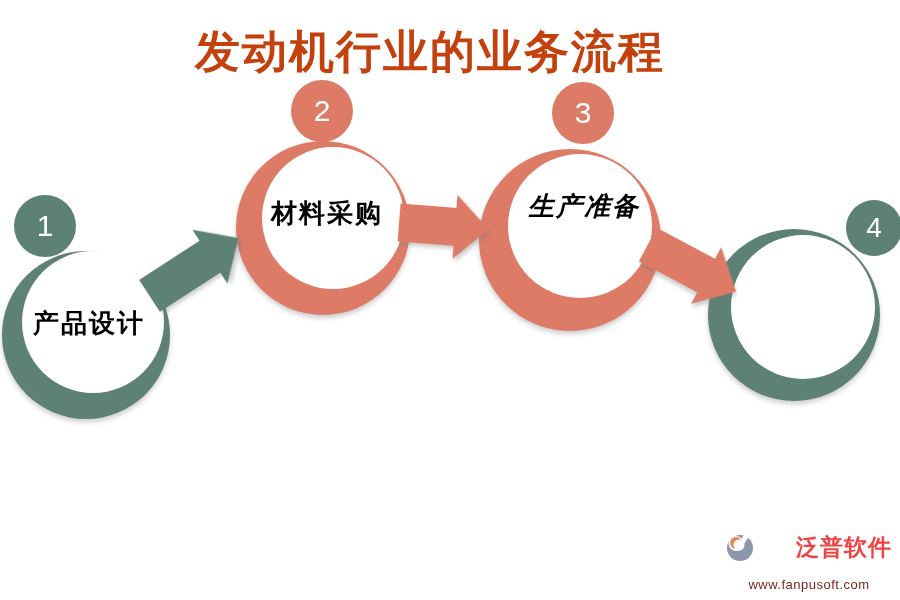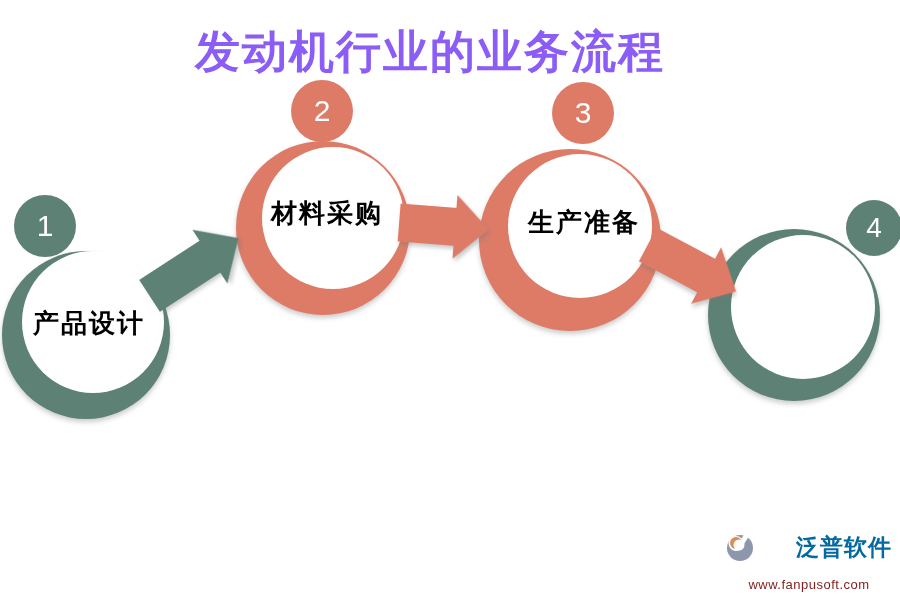--- a/index.html
+++ b/index.html
@@ -2,21 +2,21 @@
 <html><head>
 <meta charset="utf-8">
 <style>
   html,body{margin:0;padding:0;background:#ffffff;}
   .stage{position:relative;width:900px;height:600px;background:#ffffff;overflow:hidden;
          font-family:"Liberation Sans","DejaVu Sans",sans-serif;}
 
   
   .title{position:absolute;left:0;top:22px;width:860px;text-align:center;
          font-family:"Liberation Serif","DejaVu Serif",serif;
-         font-weight:bold;font-size:45px;letter-spacing:2px;color:#8b5cf6;}
+         font-weight:bold;font-size:45px;letter-spacing:2px;color:#c2410c;}
 
   
   .ring{position:absolute;border-radius:50%;box-shadow:0 3px 5px rgba(110,110,110,0.35);}
   .ring.green{background:#5D8174;}
   .ring.salmon{background:#DD7B67;}
   .inner{position:absolute;border-radius:50%;background:#ffffff;}
   .badge{position:absolute;border-radius:50%;display:flex;align-items:center;justify-content:center;
          color:#ffffff;font-size:30px;font-weight:400;
          font-family:"Liberation Sans","DejaVu Sans",sans-serif;}
   .badge.green{background:#5D8174;}
@@ -32,38 +32,38 @@
   .s1-label{left:89px;top:323px;}
 
   .s2-ring{left:236px;top:141px;width:174px;height:174px;}
   .s2-inner{left:262px;top:147px;width:142px;height:142px;}
   .s2-badge{left:291px;top:80px;width:62px;height:62px;}
   .s2-label{left:327px;top:213px;}
 
   .s3-ring{left:479px;top:149px;width:182px;height:182px;}
   .s3-inner{left:508px;top:154px;width:144px;height:144px;}
   .s3-badge{left:552px;top:82px;width:62px;height:62px;}
-  .s3-label{left:584px;top:222px;}
+  .s3-label{left:584px;top:206px;font-style:italic;}
 
   .s4-ring{left:708px;top:229px;width:172px;height:172px;}
   .s4-inner{left:731px;top:235px;width:144px;height:144px;}
   .s4-badge{left:846px;top:200px;width:56px;height:56px;font-size:28px;}
   .s4-label{left:805px;top:302px;}
 
   
   .arrow{position:absolute;filter:drop-shadow(2px 3px 2px rgba(120,120,120,0.4));}
   .arrow1{left:141px;top:235px;transform:rotate(-33deg);}
   .arrow2{left:399px;top:194px;transform:rotate(4.5deg);}
   .arrow3{left:642px;top:236px;transform:rotate(28deg);}
 
   
   .watermark{position:absolute;right:8px;bottom:8px;display:flex;flex-direction:column;align-items:center;}
   .wm-row{display:flex;align-items:center;gap:2px;}
   .wm-brand{font-family:"Liberation Sans","DejaVu Sans",sans-serif;font-weight:bold;
-            font-size:23px;letter-spacing:1px;color:#0369a1;margin-left:40px;}
+            font-size:23px;letter-spacing:1px;color:#ef4444;margin-left:40px;}
   .wm-url{font-family:"Liberation Sans","DejaVu Sans",sans-serif;font-size:13px;
           letter-spacing:0.5px;color:#7f1d1d;margin-top:14px;}
 </style>
 </head>
 <body>
 
 <div class="stage">
 
   <div class="title">发动机行业的业务流程</div>
 

